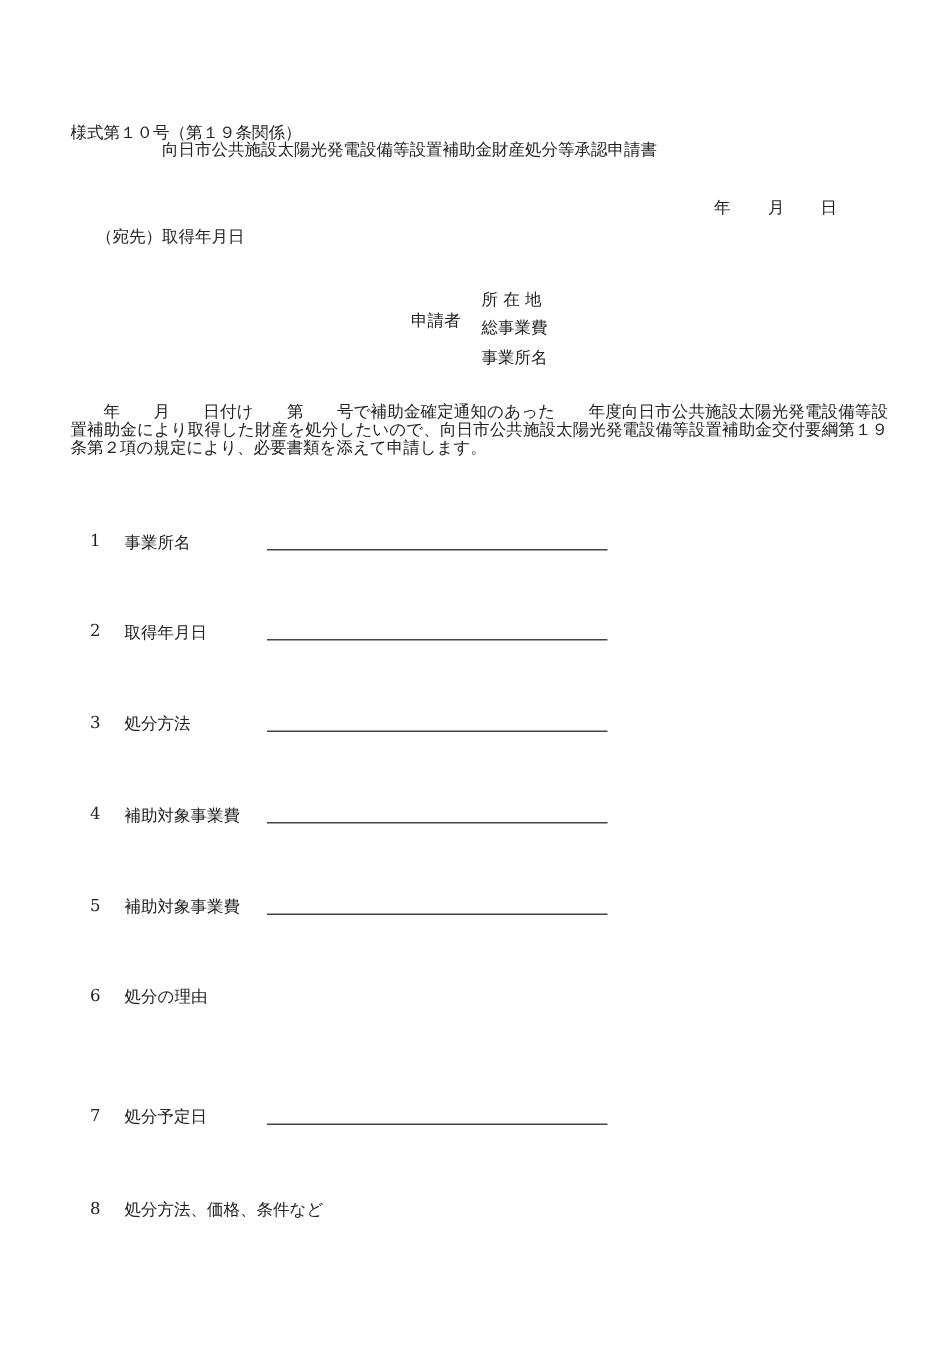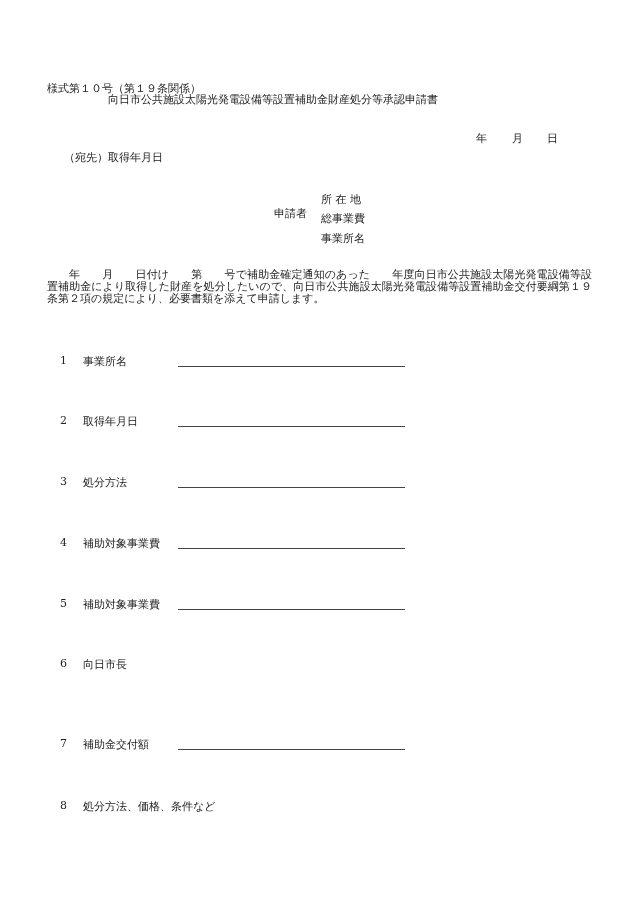--- a/index.html
+++ b/index.html
@@ -63,24 +63,24 @@
     <span class="label">補助対象事業費</span>
     <span class="line"></span>
   </div>
   <div class="item" style="top:597px">
     <span class="num">5</span>
     <span class="label">補助対象事業費</span>
     <span class="line"></span>
   </div>
   <div class="item" style="top:657px">
     <span class="num">6</span>
-    <span class="label">向日市長</span>
+    <span class="label">処分の理由</span>
   </div>
   <div class="item" style="top:737px">
     <span class="num">7</span>
-    <span class="label">補助金交付額</span>
+    <span class="label">処分予定日</span>
     <span class="line"></span>
   </div>
   <div class="item" style="top:799px">
     <span class="num">8</span>
     <span class="label">処分方法、価格、条件など</span>
   </div>
 </div>
 
 </body></html>

